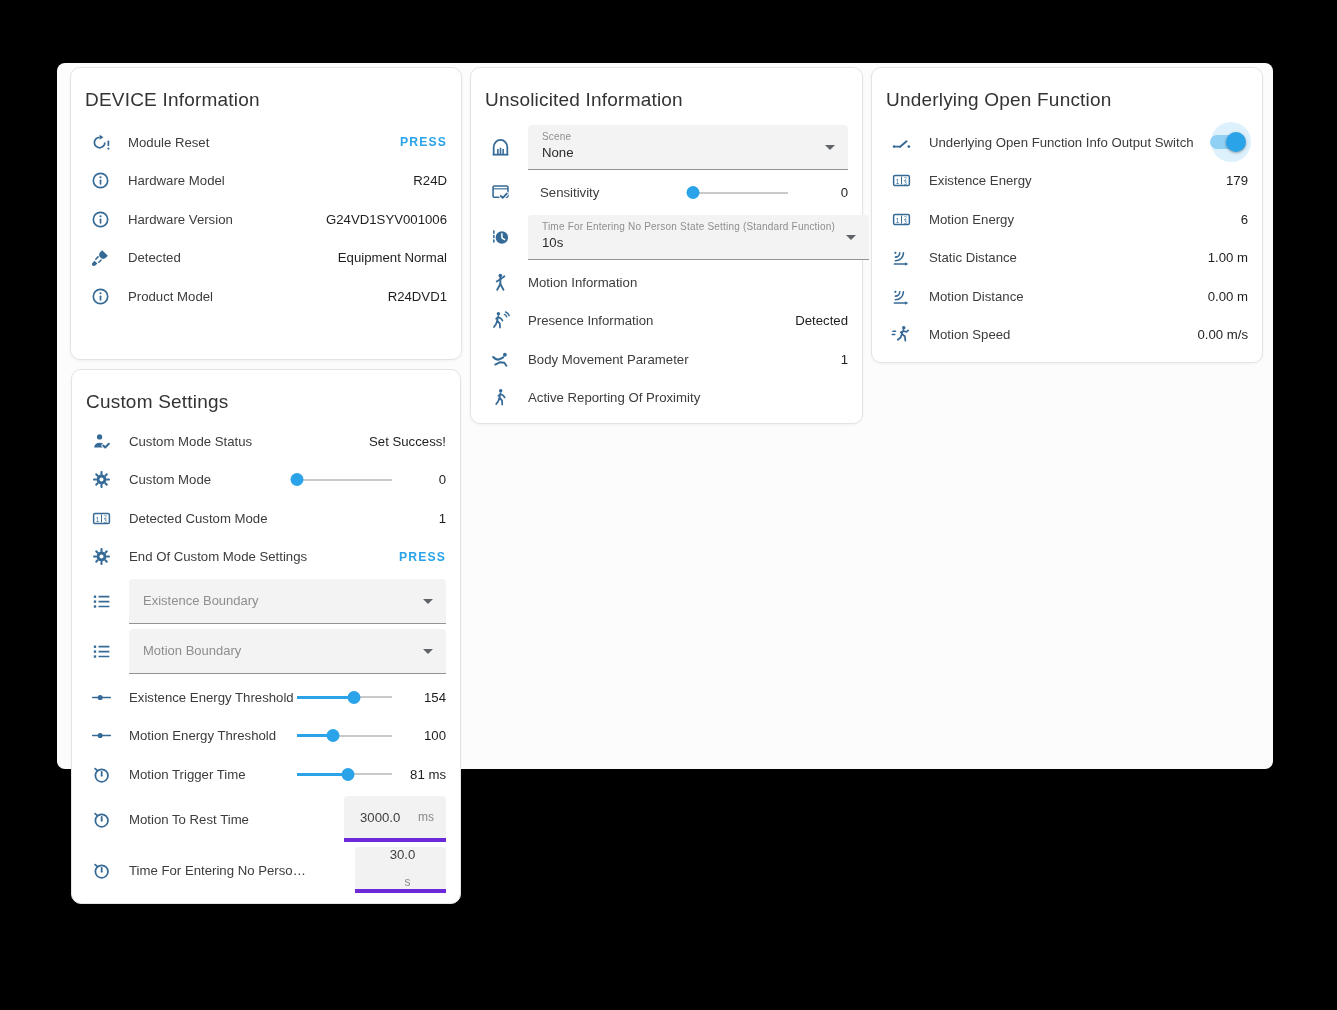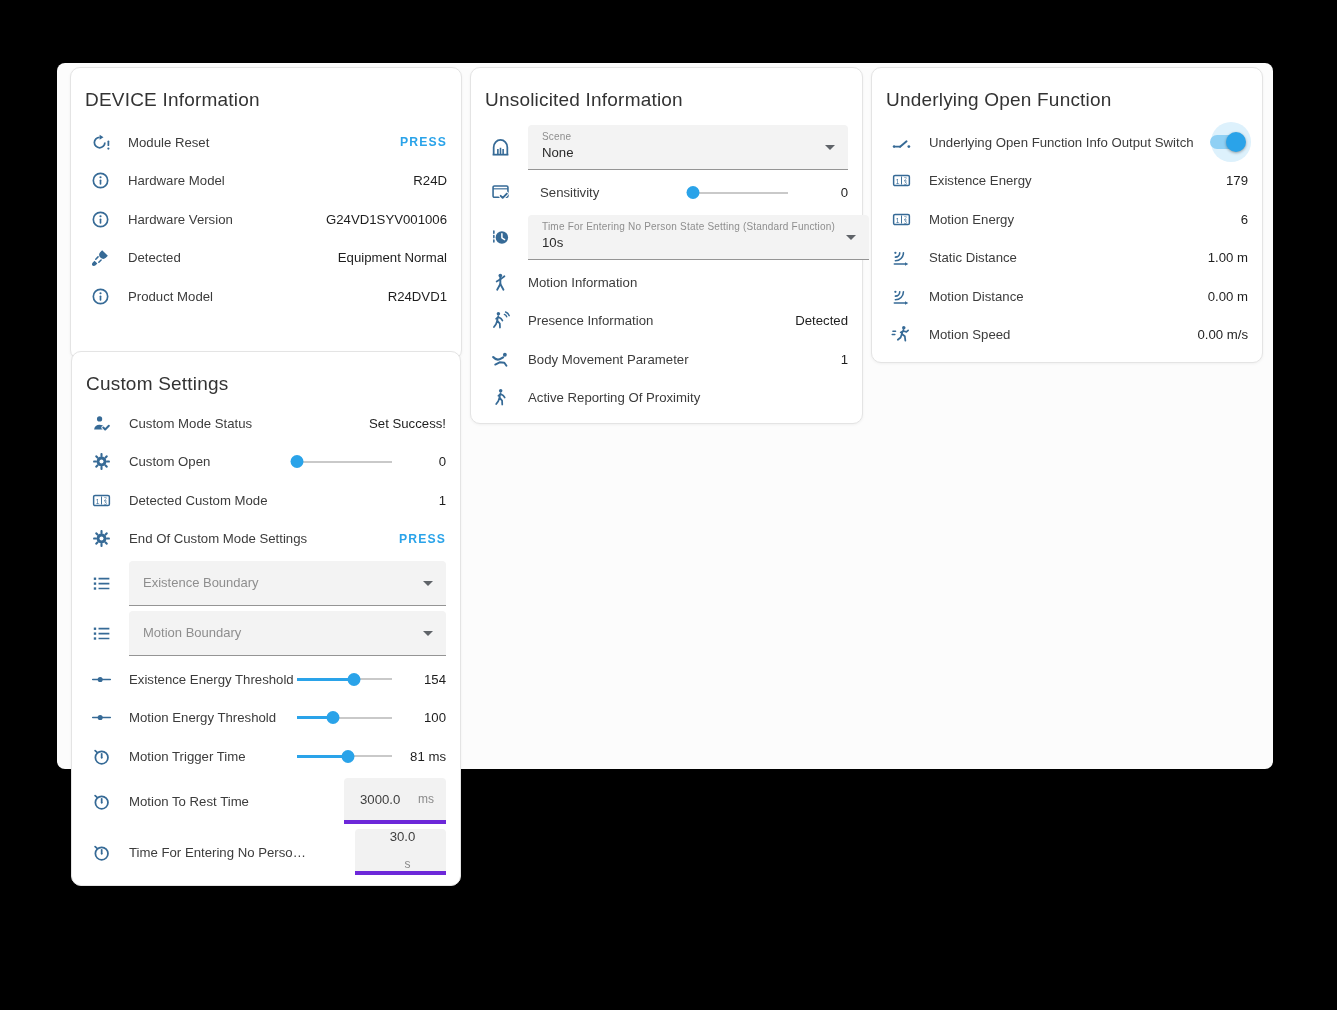--- a/index.html
+++ b/index.html
@@ -4,21 +4,21 @@
 <style>
   html,body{margin:0;padding:0;background:#000;}
   body{width:1337px;height:1010px;position:relative;overflow:hidden;
        font-family:"Liberation Sans","DejaVu Sans",sans-serif;
        -webkit-font-smoothing:antialiased;}
   .panel{position:absolute;left:57px;top:63px;width:1216px;height:706px;
          background:#fcfcfc;border-radius:8px;}
   .card{position:absolute;background:#fff;border:1px solid #e4e4e4;border-radius:10px;
         box-shadow:0 1px 3px rgba(0,0,0,.05);box-sizing:border-box;overflow:visible;}
   #card-device{left:13px;top:4px;width:392px;height:293px;}
-  #card-custom{left:14px;top:288px;width:390px;height:535px;}
+  #card-custom{left:14px;top:306px;width:390px;height:535px;}
   #card-unsolicited{left:413px;top:4px;width:393px;height:357px;}
   #card-underlying{left:814px;top:4px;width:392px;height:296px;}
   .card h2{margin:20px 14px 0 14px;font-size:19px;line-height:23px;font-weight:400;
            color:#333;letter-spacing:.2px;}
   .rows{margin-top:12px;}
   .row{height:38.5px;display:flex;align-items:center;padding:0 14px 0 19px;}
   .icn{width:21px;height:21px;flex:0 0 21px;color:#366a96;}
   .lbl{margin-left:17px;font-size:13.2px;color:#3c3c3c;flex:1;white-space:nowrap;
        overflow:hidden;text-overflow:ellipsis;}
   .val{font-size:13.2px;color:#1e1e1e;white-space:nowrap;}
@@ -363,21 +363,21 @@
         <svg class="icn">
             <use href="#i-personcheck"></use>
           </svg>
         <div class="lbl">Custom Mode Status</div>
         <div class="val">Set Success!</div>
       </div>
       <div class="row">
         <svg class="icn">
             <use href="#i-gear"></use>
           </svg>
-        <div class="lbl">Custom Open</div>
+        <div class="lbl">Custom Mode</div>
         <div class="slider w95">
           <div class="track"></div>
           <div class="fill" style="width: 0%;"></div>
           <div class="thumb" style="left: 0%;"></div>
         </div>
         <div class="sval">0</div>
       </div>
       <div class="row">
         <svg class="icn">
             <use href="#i-counter"></use>

